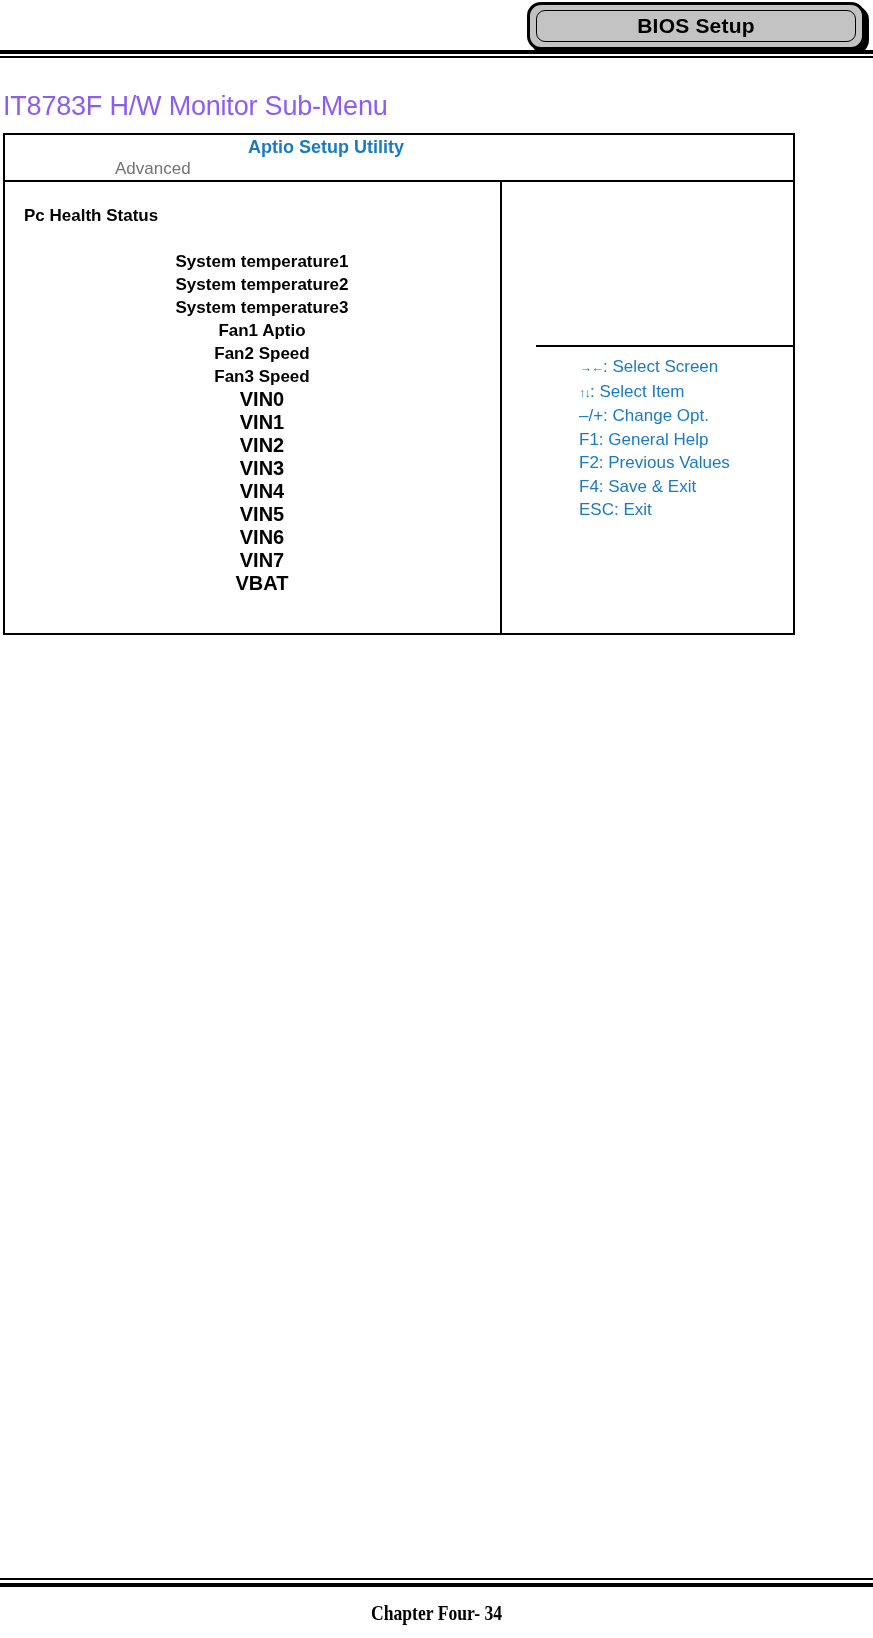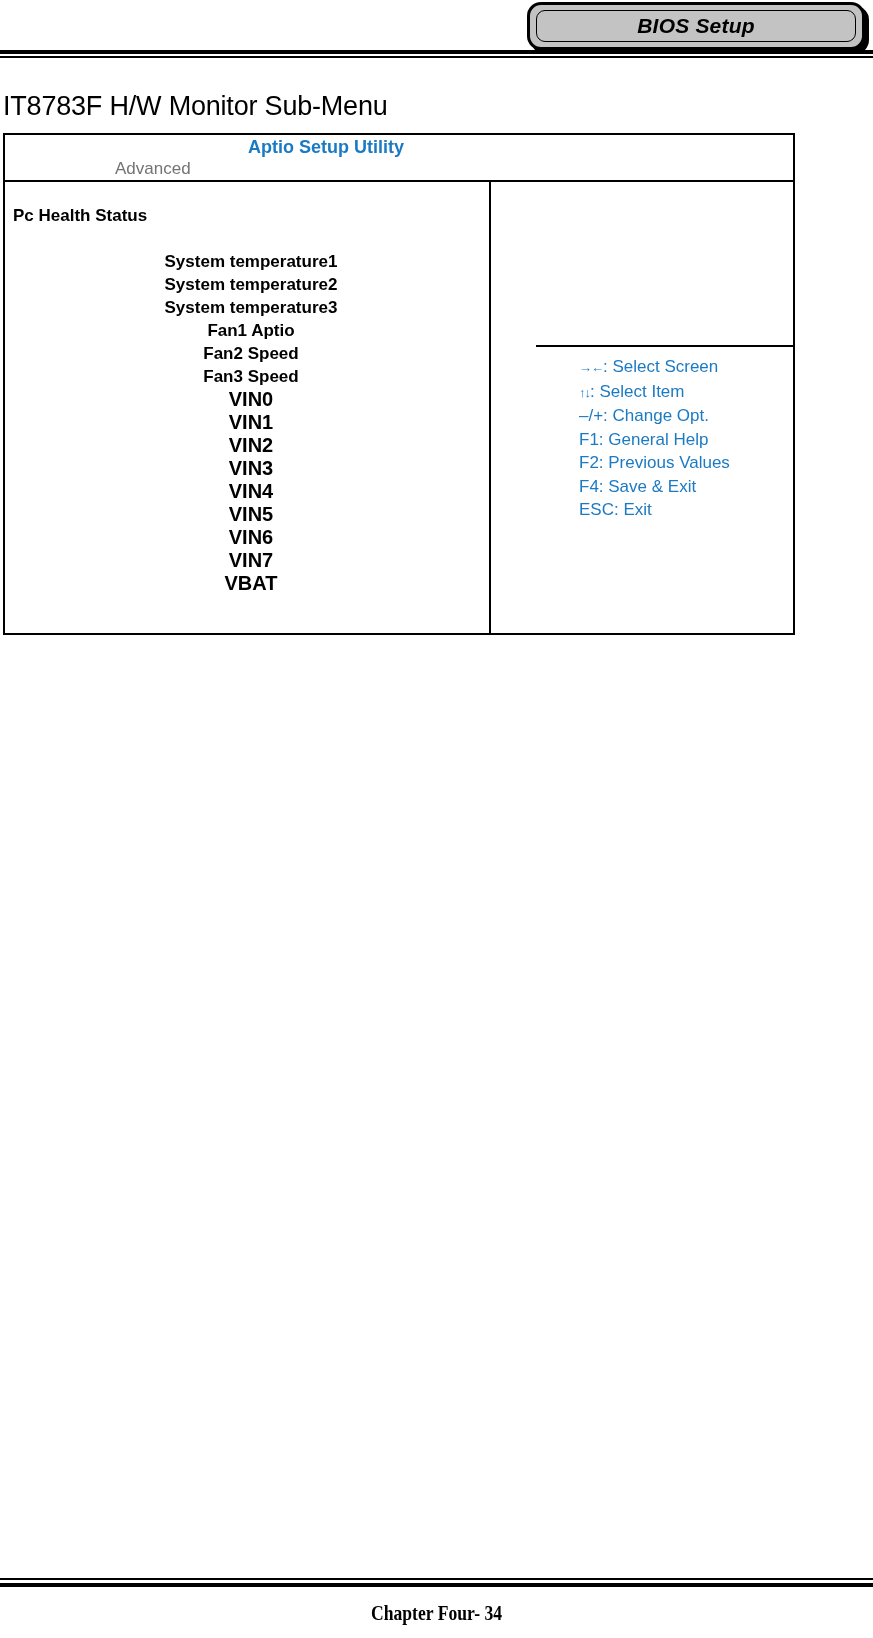--- a/index.html
+++ b/index.html
@@ -41,21 +41,20 @@
     position: absolute;
     left: 6px; top: 5px; right: 6px; bottom: 5px;
     border: 1px solid #000000;
     border-radius: 9px;
     box-sizing: border-box;
     pointer-events: none;
   }
   #bios-tab-label {
     position: relative;
     z-index: 2;
-    font-style: italic;
     font-weight: bold;
     font-size: 21px;
     color: #000000;
     letter-spacing: 0.2px;
   }
   #header-rule {
     position: absolute;
     left: 0;
     top: 50px;
     width: 1000px;
@@ -76,21 +75,21 @@
     background: #000000;
   }
 
   
   #page-title {
     position: absolute;
     left: 3px;
     top: 91px;
     font-size: 27px;
     font-weight: normal;
-    color: #000000;
+    color: #8b5cf6;
     letter-spacing: -0.2px;
     white-space: nowrap;
   }
 
   
   #bios-table {
     position: absolute;
     left: 3px;
     top: 133px;
     width: 792px;
@@ -122,21 +121,21 @@
     font-weight: normal;
     color: #737373;
   }
 
   #table-body {
     position: relative;
     height: 451px;
   }
   #left-pane {
     position: absolute;
-    left: 4px; top: 0;
+    left: 15px; top: 0;
     width: 482px;
     height: 451px;
     border-right: 2px solid #000000;
     box-sizing: border-box;
     padding: 22px 0 0 4px;
   }
   .item-heading {
     font-size: 17px;
     font-weight: bold;
     color: #000000;

